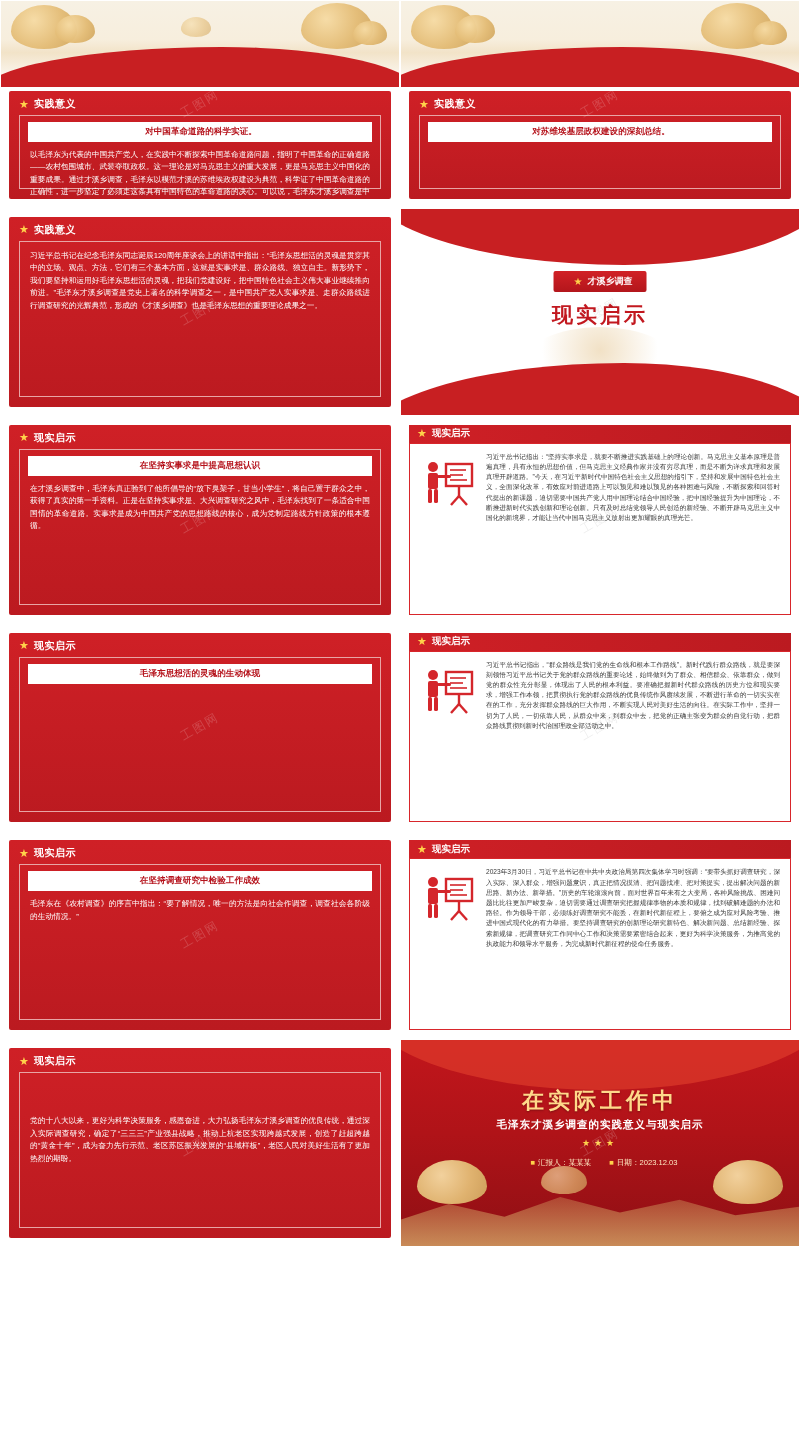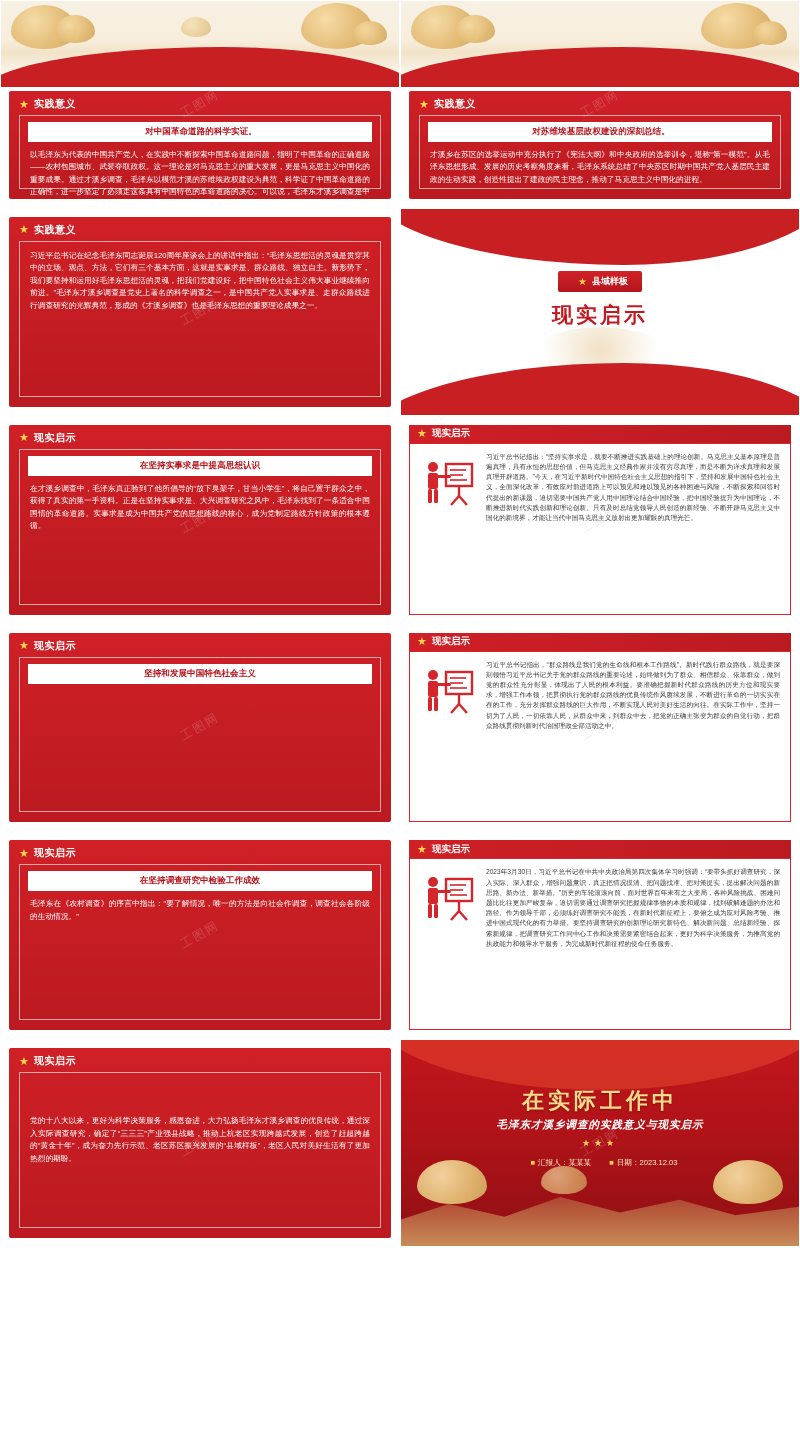--- a/index.html
+++ b/index.html
@@ -216,21 +216,21 @@
     clip-path: polygon(0 62%, 12% 40%, 26% 58%, 40% 30%, 55% 52%, 70% 34%, 84% 56%, 100% 44%, 100% 100%, 0 100%);
   }
   .cover .lotusb { position:absolute; bottom:42px; }
   .cover .ctitle {
     position:absolute; left:0; right:0; top:46px; text-align:center;
     color:#ffd98a; font-size:22px; font-weight:bold; letter-spacing:4px;
     text-shadow: 0 1px 2px rgba(0,0,0,.3);
   }
   .cover .csub {
     position:absolute; left:0; right:0; top:78px; text-align:center;
-    color:#ffffff; font-size:10.5px; font-weight:bold; letter-spacing:1px;font-style:italic;
+    color:#ffffff; font-size:10.5px; font-weight:bold; letter-spacing:1px;
   }
   .cover .cstars {
     position:absolute; left:0; right:0; top:98px; text-align:center;
     color:#ffd24a; font-size:9px; letter-spacing:4px;
   }
   .cover .cmeta {
     position:absolute; left:8px; right:0; top:118px;
     display:flex; justify-content:center; gap:18px;
     color:#ffe9c2; font-size:7.6px;
   }
@@ -286,21 +286,20 @@
       <div class="wave2"></div>
       <div class="wave"></div>
     </div>
     <div class="panel">
       <div class="panel-head">
         <span class="star">★</span>
         <span class="title">实践意义</span>
       </div>
       <div class="inner">
         <div class="subbar left">对苏维埃基层政权建设的深刻总结。</div>
-        <div class="body-text">才溪乡在苏区的选举运动中充分执行了《宪法大纲》和中央政府的选举训令，堪称“第一模范”。从毛泽东思想形成、发展的历史考察角度来看，毛泽东系统总结了中央苏区时期中国共产党人基层民主建政的生动实践，创造性提出了建政的民主理念，推动了马克思主义中国化的进程。</div>
       </div>
     </div>
     <div class="watermark">工图网</div>
   </div>
 
   <div class="slide">
     <div class="panel full">
       <div class="panel-head">
         <span class="star">★</span>
         <span class="title">实践意义</span>
@@ -312,21 +311,21 @@
     <div class="watermark">工图网</div>
   </div>
 
   <div class="slide">
     <div class="divider">
       <div class="topwave2"></div>
       <div class="topwave"></div>
       <div class="ghost"></div>
       <div class="badge">
         <span class="bstar">★</span>
-        <span>县域样板</span>
+        <span>才溪乡调查</span>
       </div>
       <div class="bigtitle">现实启示</div>
       <div class="botwave2"></div>
       <div class="botwave"></div>
     </div>
     <div class="watermark dark">工图网</div>
   </div>
 
   <div class="slide">
     <div class="panel full">
@@ -371,21 +370,21 @@
     <div class="watermark dark">工图网</div>
   </div>
 
   <div class="slide">
     <div class="panel full">
       <div class="panel-head">
         <span class="star">★</span>
         <span class="title">现实启示</span>
       </div>
       <div class="inner">
-        <div class="subbar">坚持和发展中国特色社会主义</div>
+        <div class="subbar">毛泽东思想活的灵魂的生动体现</div>
       </div>
     </div>
     <div class="watermark">工图网</div>
   </div>
 
   <div class="slide">
     <div class="whitebody">
       <div class="redbar">
         <span class="star">★</span>
         <span class="title">现实启示</span>

